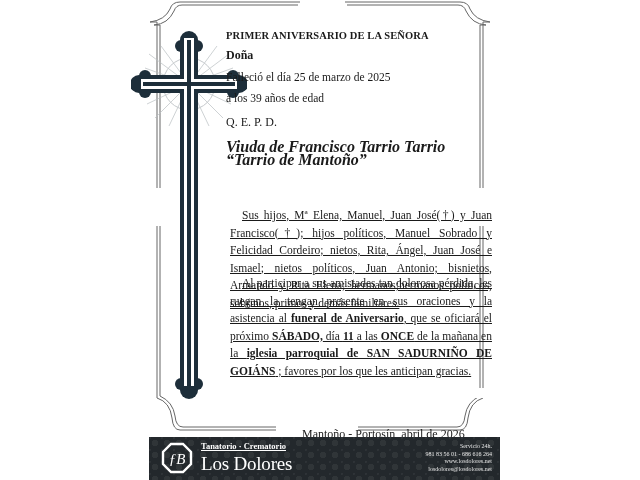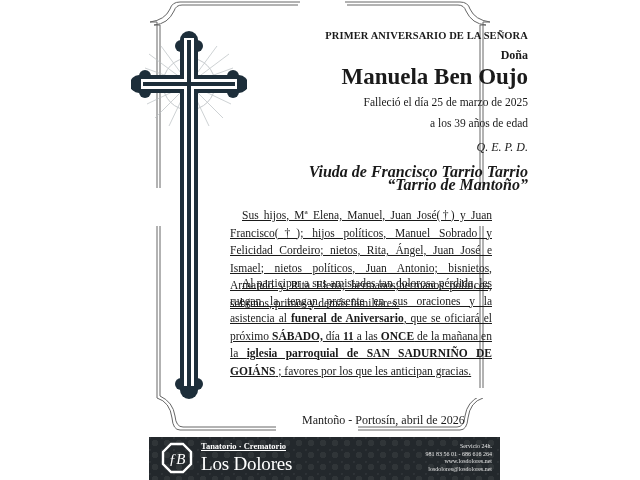--- a/index.html
+++ b/index.html
@@ -3,33 +3,33 @@
 <meta charset="utf-8">
 <style>
   html, body { margin:0; padding:0; }
   body {
     width:640px; height:480px; background:#ffffff; position:relative; overflow:hidden;
     font-family:"Liberation Serif", serif; color:#1a1a1a;
   }
   .frame-svg { position:absolute; left:0; top:0; }
   .cross { position:absolute; left:131px; top:28px; width:116px; height:376px; }
   .content { position:absolute; left:226px; top:28px; width:302px; }
-  .center { text-align:right; }
+  .center { text-align:left; }
   .heading { font-weight:bold; font-size:10.5px; letter-spacing:0.1px; margin-top:2px; }
   .dona { font-weight:bold; font-size:12px; margin-top:7px; }
   .name { font-weight:bold; font-size:23px; line-height:23px; margin-top:2px; }
   .alias { font-weight:bold; font-size:12.5px; margin-top:2px; }
   .date { font-size:11.5px; line-height:13px; margin-top:8px; }
-  .qepd { font-style:italic; font-size:12px; margin-top:10px; font-family:"Liberation Serif", serif; }
+  .qepd { font-size:12px; margin-top:10px; font-family:"Liberation Serif", serif; }
   .widow { font-style:italic; font-size:16px; line-height:13px; margin-top:10px;font-weight:bold; }
   .para { font-size:11.5px; line-height:17.5px; text-align:justify; text-indent:12px;text-decoration:underline; }
   .family { position:absolute; left:230px; top:207px; width:262px; }
   .funeral { position:absolute; left:230px; top:275px; width:262px; }
   .b { font-weight:bold; }
-  .place { position:absolute; left:302px; top:413px; font-size:12px; }
+  .place { position:absolute; left:302px; top:427px; font-size:12px; }
   .footer {
     position:absolute; left:149px; top:437px; width:351px; height:43px;
     background-color:#23282c;
     background-image:
       radial-gradient(circle at 6px 6px, rgba(255,255,255,0.06) 3px, transparent 3.5px),
       radial-gradient(circle at 0 0, rgba(255,255,255,0.05) 2px, transparent 2.5px);
     background-size:12px 12px;
   }
   .logo-mark { position:absolute; left:12px; top:5px; width:32px; height:32px; }
   .brand-sub { position:absolute; left:52px; top:4px; font-size:8.5px; color:#fff; text-decoration:underline;font-weight:bold; }
@@ -94,21 +94,20 @@
   </g>
   <g fill="#1d2e3a">
     <rect x="56" y="12" width="4" height="346"></rect>
     <rect x="12" y="54" width="92" height="4"></rect>
   </g>
 </svg>
 
 <div class="content">
   <div class="center heading">PRIMER ANIVERSARIO DE LA SEÑORA</div>
   <div class="center dona">Doña</div>
-  <div class="center name">Manuela Ben Oujo</div>
   <div class="center date">Falleció el día 25 de marzo de 2025</div>
   <div class="center date">a los 39 años de edad</div>
   <div class="center qepd">Q. E. P. D.</div>
   <div class="center widow">Viuda de Francisco Tarrio Tarrio</div>
   <div class="center widow" style="margin-top:0">“Tarrio de Mantoño”</div>
 </div>
 
 <div class="family para">Sus hijos, Mª Elena, Manuel, Juan José(†) y Juan Francisco(†); hijos políticos, Manuel Sobrado y Felicidad Cordeiro; nietos, Rita, Ángel, Juan José e Ismael; nietos políticos, Juan Antonio; bisnietos, Armando y Rita Elena; hermanos;hermanos políticos, sobrinos, primos y demás familiares.</div>
 
 <div class="funeral para"><span>Al participar a sus amistades tan dolorosa pérdida, les ruegan la tengan presente en sus oraciones y la asistencia al </span><span class="b">funeral de Aniversario</span><span>, que se oficiará el próximo </span><span class="b">SÁBADO,</span><span> día </span><span class="b">11</span><span> a las </span><span class="b">ONCE</span><span> de la mañana en la </span><span class="b">iglesia parroquial de SAN SADURNIÑO DE GOIÁNS</span><span> ; favores por los que les anticipan gracias.</span></div>

